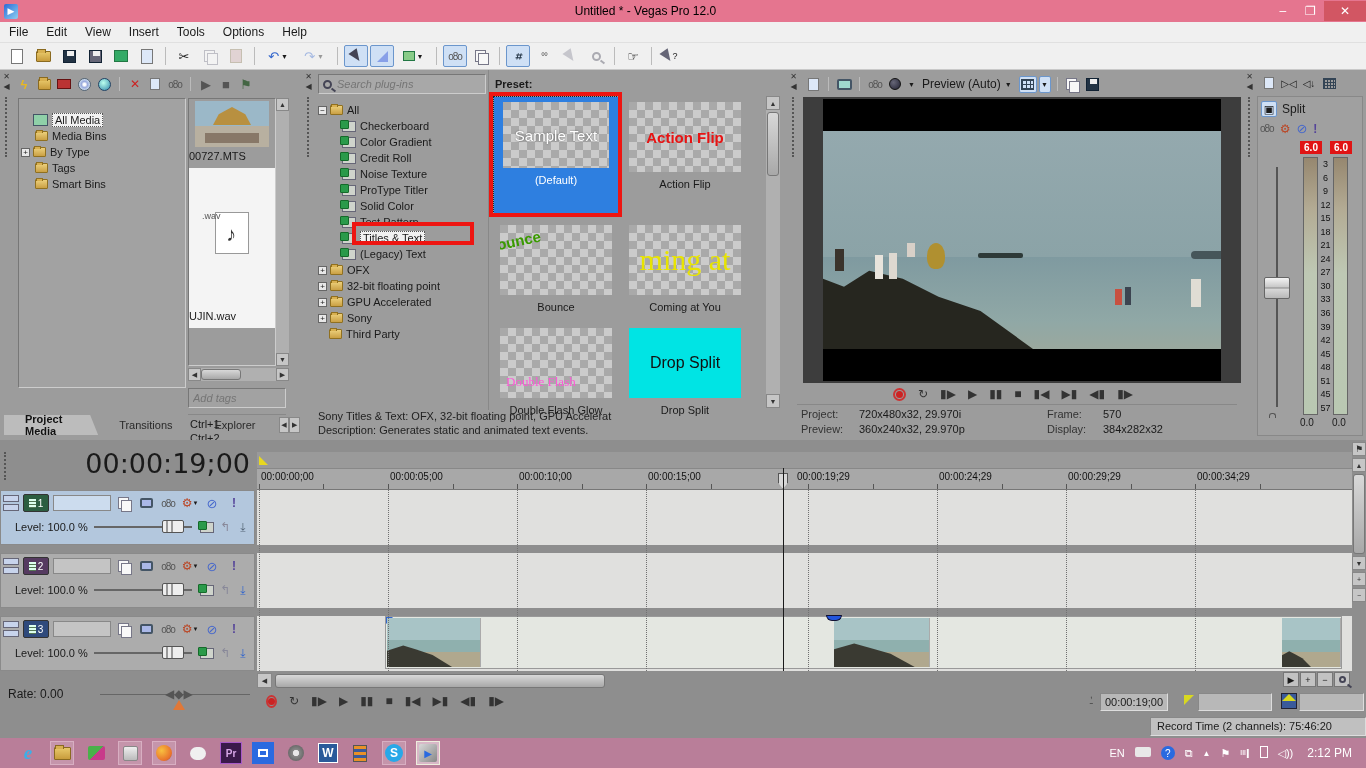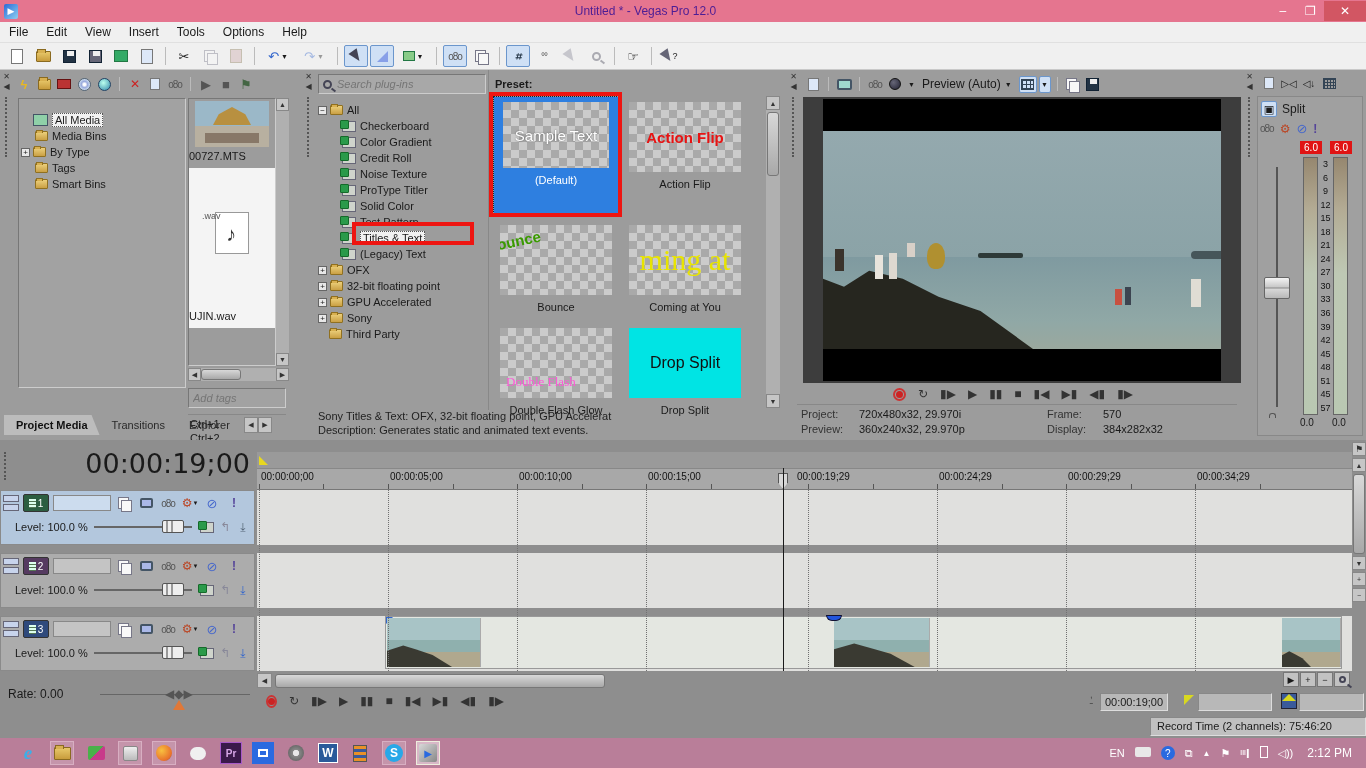--- a/index.html
+++ b/index.html
@@ -2,21 +2,21 @@
 <html><head>
 <meta charset="utf-8">
 <style>
   *{box-sizing:border-box;margin:0;padding:0}
   html,body{width:1366px;height:768px;overflow:hidden}
   body{font-family:"Liberation Sans","DejaVu Sans",sans-serif;font-size:11px;color:#1a1a1a;background:#9c9c9c;position:relative}
   .a{position:absolute}
   .flex{display:flex;align-items:center}
   
   .titlebar{left:0;top:0;width:1366px;height:22px;background:#e5758f;color:#5a1f2e}
-  .title-text{width:100%;text-align:center;font-size:12px;color:#4c1d95}
+  .title-text{width:100%;text-align:center;font-size:12px;color:#000000}
   .winbtn{width:30px;height:20px;display:flex;align-items:center;justify-content:center;color:#fff;font-size:12px}
   .closebtn{width:46px;background:#d25663}
   .applogo{width:15px;height:15px;background:linear-gradient(135deg,#2b6bd8,#8fd0f0);border-radius:2px;margin:0 4px;display:flex;align-items:center;justify-content:center;color:#fff;font-size:9px}
   .menubar{left:0;top:22px;width:1366px;height:21px;background:#f0f0f0;border-bottom:1px solid #e0e0e0}
   .menu-item{padding:3px 9px;font-size:12px}
   .toolbar{left:0;top:43px;width:1366px;height:27px;background:#f0f0f0;border-bottom:1px solid #c9c9c9}
   .tbtn{width:24px;height:22px;margin:0 1px;display:flex;align-items:center;justify-content:center;border:1px solid transparent;border-radius:2px}
   .tbtn.sel{background:#cfe0f5;border-color:#6b96cc}
   .tbtn.dis{opacity:.4}
   .tsep{width:1px;height:18px;background:#bbb;margin:0 5px}
@@ -64,39 +64,39 @@
   .treeitem{height:16px;display:flex;align-items:center;font-size:11px;white-space:nowrap}
   .tsel{background:#f2f2f2;border:1px dotted #555;padding:0 2px}
   .fold{width:13px;height:10px;background:linear-gradient(#ecd07c,#caa044);border:1px solid #907020;border-radius:1px;margin:0 4px 0 2px;flex:0 0 auto;position:relative}
   .fold:before{content:"";position:absolute;left:0;top:-2px;width:5px;height:2px;background:#d8b050;border:1px solid #907020;border-bottom:none}
   .expander{width:9px;height:9px;background:#e8e8e8;border:1px solid #666;font-size:8px;line-height:7px;text-align:center;margin-right:3px;flex:0 0 auto}
   .fx16{width:14px;height:11px;background:#cfd4cc;border:1px solid #667;margin:0 4px 0 2px;flex:0 0 auto;position:relative}
   .fx16:before{content:"";position:absolute;left:-3px;top:-2px;width:7px;height:7px;background:#2a9a4a;border:1px solid #156a2a;border-radius:1px}
   .thumbcell{font-size:11px}
   .scroll{background:#b0b0b0}
   .sbtn{background:#c6c6c6;border:1px solid #888;display:flex;align-items:center;justify-content:center;font-size:7px;color:#333}
-  .tab{height:20px;padding:0 12px;display:flex;align-items:center;font-size:11px;color:#2a2a2a;clip-path:polygon(0 0,calc(100% - 8px) 0,100% 100%,0 100%)}
+  .tab{height:20px;padding:0 21px;display:flex;align-items:center;font-size:11px;color:#2a2a2a;clip-path:polygon(0 0,calc(100% - 8px) 0,100% 100%,0 100%)}
   .tab.active{background:#bcbcbc;font-weight:bold;color:#111}
   
   .searchbox{background:#a8a8a8;border:1px solid #777;border-right-color:#ccc;border-bottom-color:#ccc;display:flex;align-items:center;height:20px;padding:0 4px;color:#666}
   .searchbox input{border:none;background:transparent;font-style:italic;font-size:11px;color:#666;outline:none;width:120px;font-family:inherit}
   .checker{background-color:#bdbdbd;background-image:linear-gradient(45deg,#cbcbcb 25%,transparent 25%,transparent 75%,#cbcbcb 75%),linear-gradient(45deg,#cbcbcb 25%,#a9a9a9 25%,#a9a9a9 75%,#cbcbcb 75%);background-position:0 0,8px 8px;background-size:16px 16px}
   .preset{width:112px;text-align:center}
   .pthumb{width:112px;height:70px;overflow:hidden;position:relative;display:flex;align-items:center;justify-content:center}
   .plabel{margin-top:6px;font-size:11px}
   .annot{border:4px solid #ee1511;pointer-events:none;z-index:30}
   .statusline{font-size:11px;color:#222;white-space:nowrap;overflow:hidden}
   
   .transport span{margin:0 6px;color:#333;font-size:12px}
   .recbtn{width:13px;height:13px;border:2px solid #c33;border-radius:50%;display:inline-flex;align-items:center;justify-content:center}
   .recbtn i{width:7px;height:7px;background:#c22;border-radius:50%}
   .infolbl{color:#333}
   
   .meter{width:15px;background:linear-gradient(to top,#b9c8b2 0%,#bec8b4 55%,#b3ab94 80%,#96876f 100%);border:1px solid #666}
-  .clipbox{width:22px;height:13px;background:#e01414;color:#fff;font-size:10px;font-weight:normal;text-align:center;line-height:13px}
+  .clipbox{width:22px;height:13px;background:#e01414;color:#fff;font-size:10px;font-weight:bold;text-align:center;line-height:13px}
   .mscale{display:flex;flex-direction:column;justify-content:space-between;font-size:9px;color:#111;text-align:center}
   .fader{width:26px;height:22px;background:linear-gradient(#f4f4f4,#c8c8c8 45%,#888 50%,#d8d8d8 55%,#b8b8b8);border:1px solid #666;border-radius:2px}
   
   .trackhdr{left:0;width:255px;height:55px;background:#acacac;border:1px solid #8a8a8a;padding:3px 2px}
   .badge{width:26px;height:18px;color:#fff;font-size:10px;display:flex;align-items:center;justify-content:center;gap:2px;border:1px solid #333;border-radius:2px}
   .badge i{width:7px;height:9px;background:repeating-linear-gradient(#dfe 0 2px,#575 2px 3px)}
   .tname{width:58px;height:16px;border:1px solid #888;background:#c4c4c4}
   .thicon{width:18px;height:16px;display:inline-flex;align-items:center;justify-content:center}
   .lvl{font-size:11px;color:#1a1a1a}
   .hslider{height:2px;background:#666;position:relative;flex:1;margin:0 6px}

